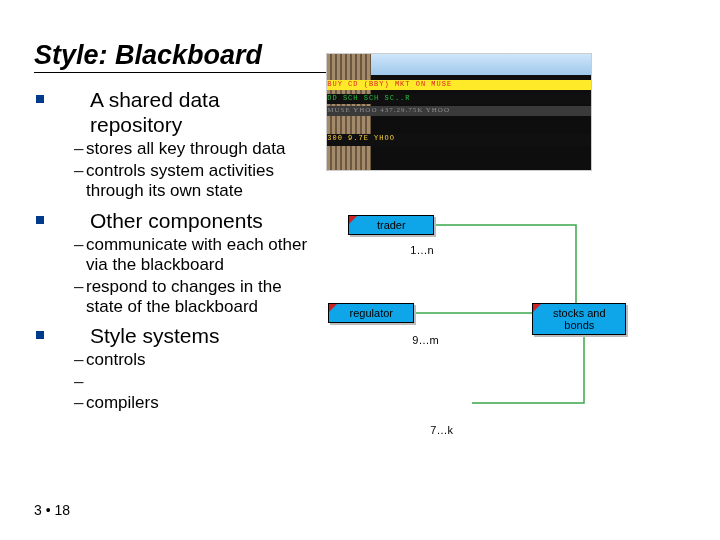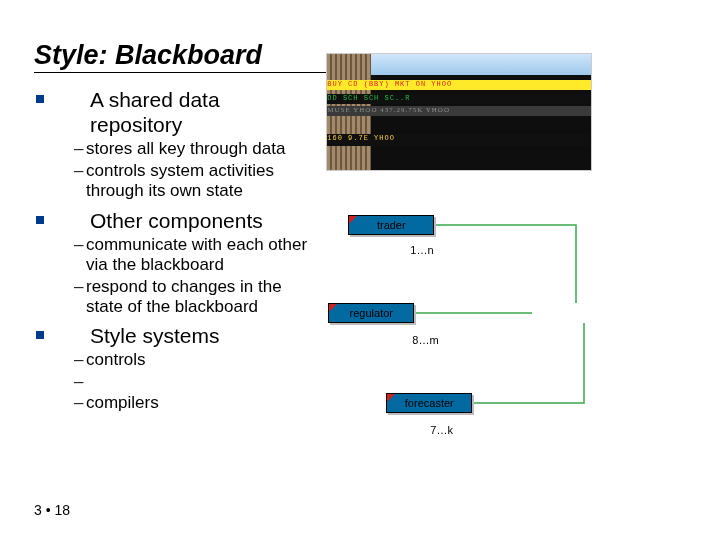--- a/index.html
+++ b/index.html
@@ -23,21 +23,21 @@
   .photo { position: absolute; top: -30px; left: 14px; width: 266px; height: 118px; background: linear-gradient(180deg,#cfe6fb 0%, #9fc8eb 18%, #0e0e0e 18%, #0e0e0e 100%); border: 1px solid #ccc; overflow: hidden; }
   .ticker { position: absolute; left: 0; right: 0; height: 10px; font-size: 7px; font-family: "Courier New", monospace; letter-spacing: 1px; white-space: nowrap; overflow: hidden; }
   .t1 { top: 26px; background: #ffea2a; color: #d22; }
   .t2 { top: 40px; background: #101010; color: #27c13f; }
   .t25 { top: 52px; background: #3a3a3a; color: #8e8e8e; font-family: Liberation Serif, serif; }
   .t3 { top: 66px; background: #101010; color: #d93030; margin-top: 16px; }
   .t4 { top: 80px; background: #101010; color: #ffd23b; }
   .building { position: absolute; left: 0; top: 0; width: 44px; height: 118px; background: repeating-linear-gradient(90deg,#a38a6a 0 3px,#6b5740 3px 5px); }
   
   .diagram { position: absolute; top: 132px; left: 14px; width: 302px; height: 260px; }
-  .node { position: absolute; background: #0369a1; border: 1px solid #000; font-size: 11px; text-align: center; padding: 3px 4px; }
+  .node { position: absolute; background: #0ea5e9; border: 1px solid #000; font-size: 11px; text-align: center; padding: 3px 4px; }
   .node::before { content: ""; position: absolute; left: 0; top: 0; border-top: 8px solid #c22; border-right: 8px solid transparent; }
   .shadow { box-shadow: 2px 2px 0 #bcbcbc; }
   .d-trader   { top: 0;   left: 22px;  width: 86px; }
   .d-reg      { top: 88px; left: 2px;  width: 86px; }
   .d-fore     { top: 178px; left: 60px; width: 86px; }
   .d-stocks   { top: 88px; left: 206px; width: 94px; }
   .lbl { position: absolute; font-size: 11px; }
   .l1 { top: 29px; left: 84px; }
   .l2 { top: 119px; left: 86px; }
   .l3 { top: 209px; left: 104px; }
@@ -102,37 +102,37 @@
                 <span class="t">compilers</span>
               </li>
           </ul>
         </li>
       </ul>
     </div>
 
     <div class="col-right">
       <div class="photo">
         <div class="building"></div>
-        <div class="ticker t1">BUY CD (BBY) MKT ON YHOO</div>
+        <div class="ticker t1">BUY CD (BBY) MKT ON MUSE</div>
         <div class="ticker t2">DD  SCH  SCH  SC..R</div>
         <div class="ticker t25">MUSE  YHOO  437.29.75K  YHOO</div>
         <div class="ticker t3">16   MUSE   YHOO</div>
-        <div class="ticker t4">160  9.7E   YHOO</div>
+        <div class="ticker t4">300  9.7E   YHOO</div>
       </div>
 
       <div class="diagram">
         <svg class="conn">
           <path d="M108 10 L250 10 L250 88" fill="none" stroke="#3aa84a" stroke-width="1.5"></path>
           <path d="M88 98 L206 98" fill="none" stroke="#3aa84a" stroke-width="1.5"></path>
           <path d="M146 188 L258 188 L258 108" fill="none" stroke="#3aa84a" stroke-width="1.5"></path>
         </svg>
         <div class="node shadow d-trader">trader</div>
         <div class="node shadow d-reg">regulator</div>
-        <div class="node shadow d-fore">forecaster</div>
+        <div class="node shadow d-stocks">stocks and bonds</div>
         <div class="lbl l1">1…n</div>
-        <div class="lbl l2">8…m</div>
+        <div class="lbl l2">9…m</div>
         <div class="lbl l3">7…k</div>
       </div>
     </div>
   </div>
 
   <div class="footer">3 • 18</div>
 </div>
 
 </body></html>

